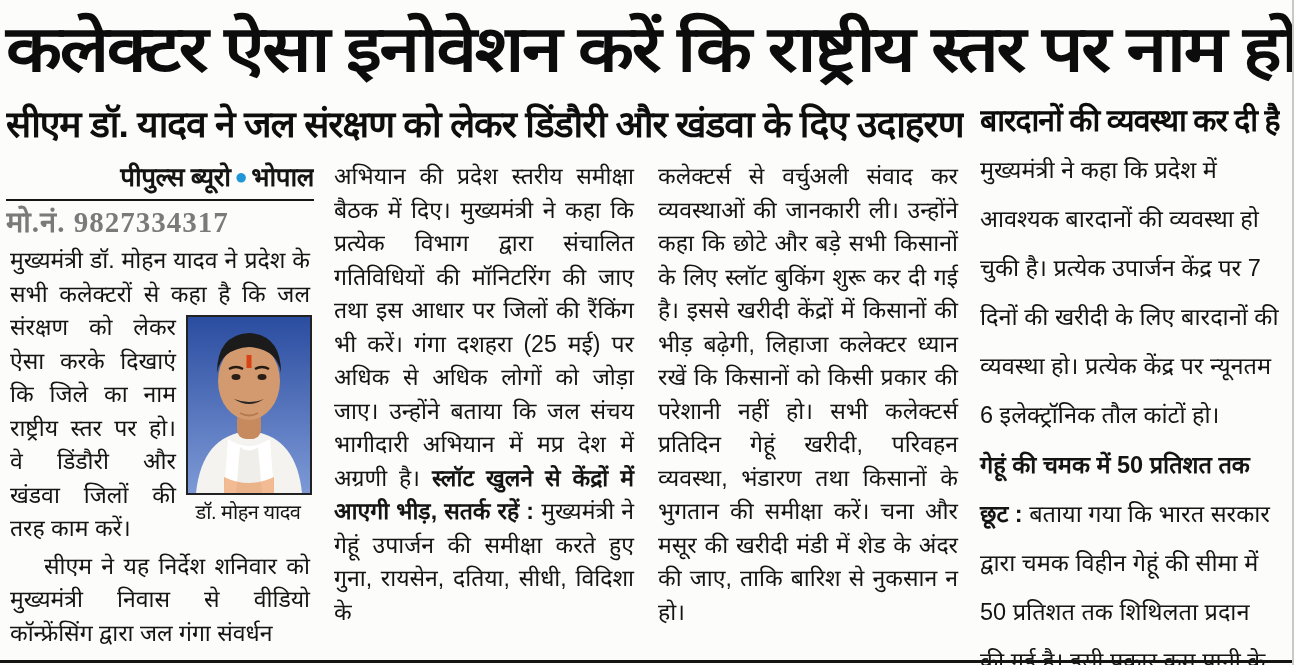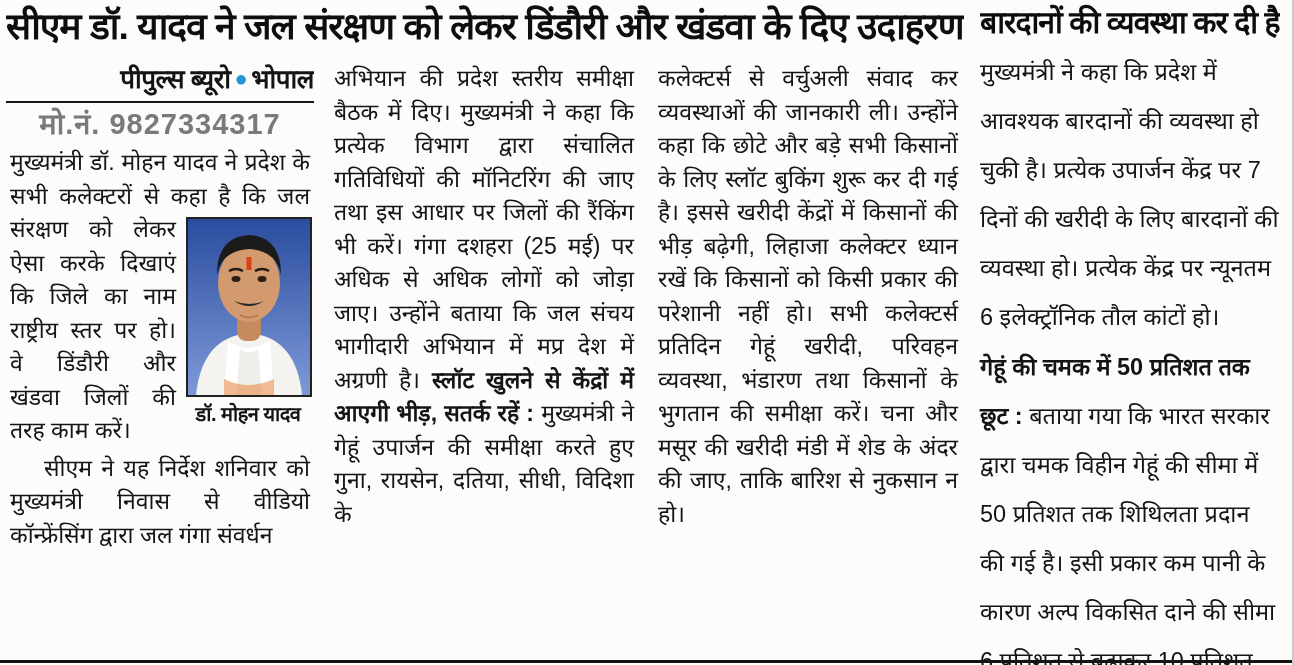--- a/index.html
+++ b/index.html
@@ -44,49 +44,52 @@
   .lead-bold{font-weight:bold;}
 
   
   .byline{
     text-align:right;font-weight:bold;font-size:26px;line-height:34px;
     padding-top:4px;letter-spacing:-0.5px;
   }
   .byline-dot{color:var(--byline-dot,#2196d6);font-size:22px;vertical-align:2px;padding:0 4px;}
   .byline-rule{border:none;border-top:2px solid #161616;margin:5px 0 3px 0;}
   .phone{
-    text-align:center;font-family:Liberation Sans, sans-serif;
+    text-align:left;font-family:Liberation Serif, serif;
     font-weight:bold;font-size:29px;line-height:36px;color:var(--phone-gray,#7a7a7a);
     letter-spacing:1px;margin-bottom:3px;
   }
 
   
   .photo-float{
     float:right;width:124px;margin:4px 0 2px 10px;text-align:center;
   }
   .photo-frame{
     width:122px;height:176px;border:2px solid #222;background:#3a55a4;display:block;
   }
   .photo-frame svg{display:block;width:100%;height:100%;}
   .photo-caption{
-    font-weight:bold;font-size:20px;line-height:26px;margin-top:2px;
+    font-weight:normal;font-size:20px;line-height:26px;margin-top:2px;
     letter-spacing:-0.5px;white-space:nowrap;
   }
 
   
   .sidebar-title-wrap{height:44px;overflow:hidden;}
   .sidebar-title{font-size:31px;font-weight:bold;line-height:42px;letter-spacing:-1px;color:#0c0c0c;}
   .sidebar-text{font-size:23.5px;line-height:49px;text-align:left;margin:2px 0 0 0;color:#141414;}
   .sidebar-text + .sidebar-text{margin-top:1px;}
 </style>
 </head>
 <body>
 
 <div class="page">
 
+  <div class="headline-wrap">
+    <span class="headline fit-x" style="transform: scaleX(1.13833);">कलेक्टर ऐसा इनोवेशन करें कि राष्ट्रीय स्तर पर नाम हो</span>
+  </div>
 
   <div class="content">
 
     <div class="left-zone">
       <div class="subheadline-wrap">
         <span class="subheadline fit-x" style="transform: scaleX(1.00525);">सीएम डॉ. यादव ने जल संरक्षण को लेकर डिंडौरी और खंडवा के दिए उदाहरण</span>
       </div>
 
       <div class="cols">
 

